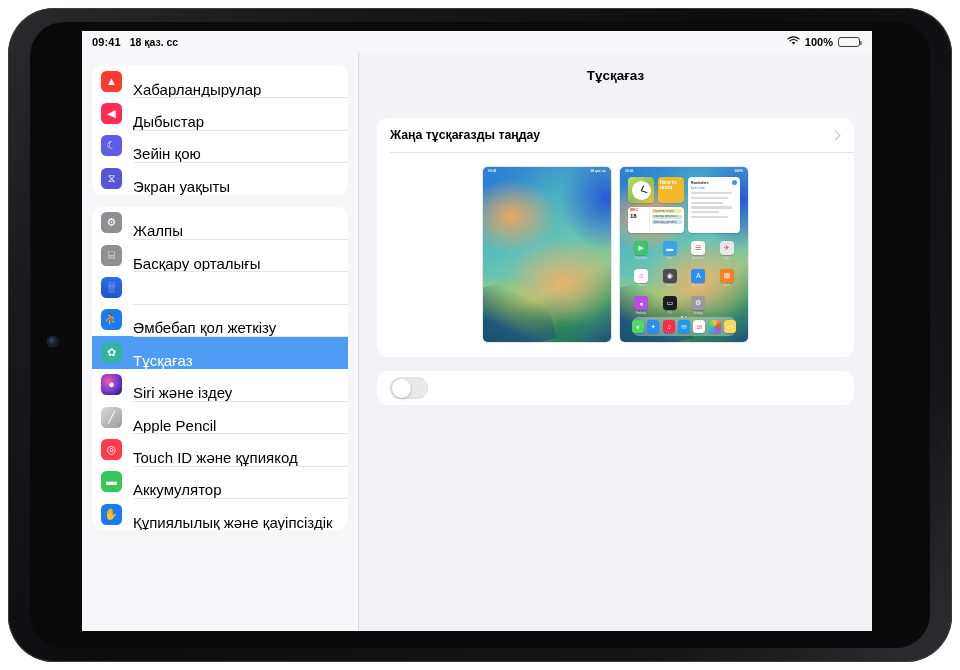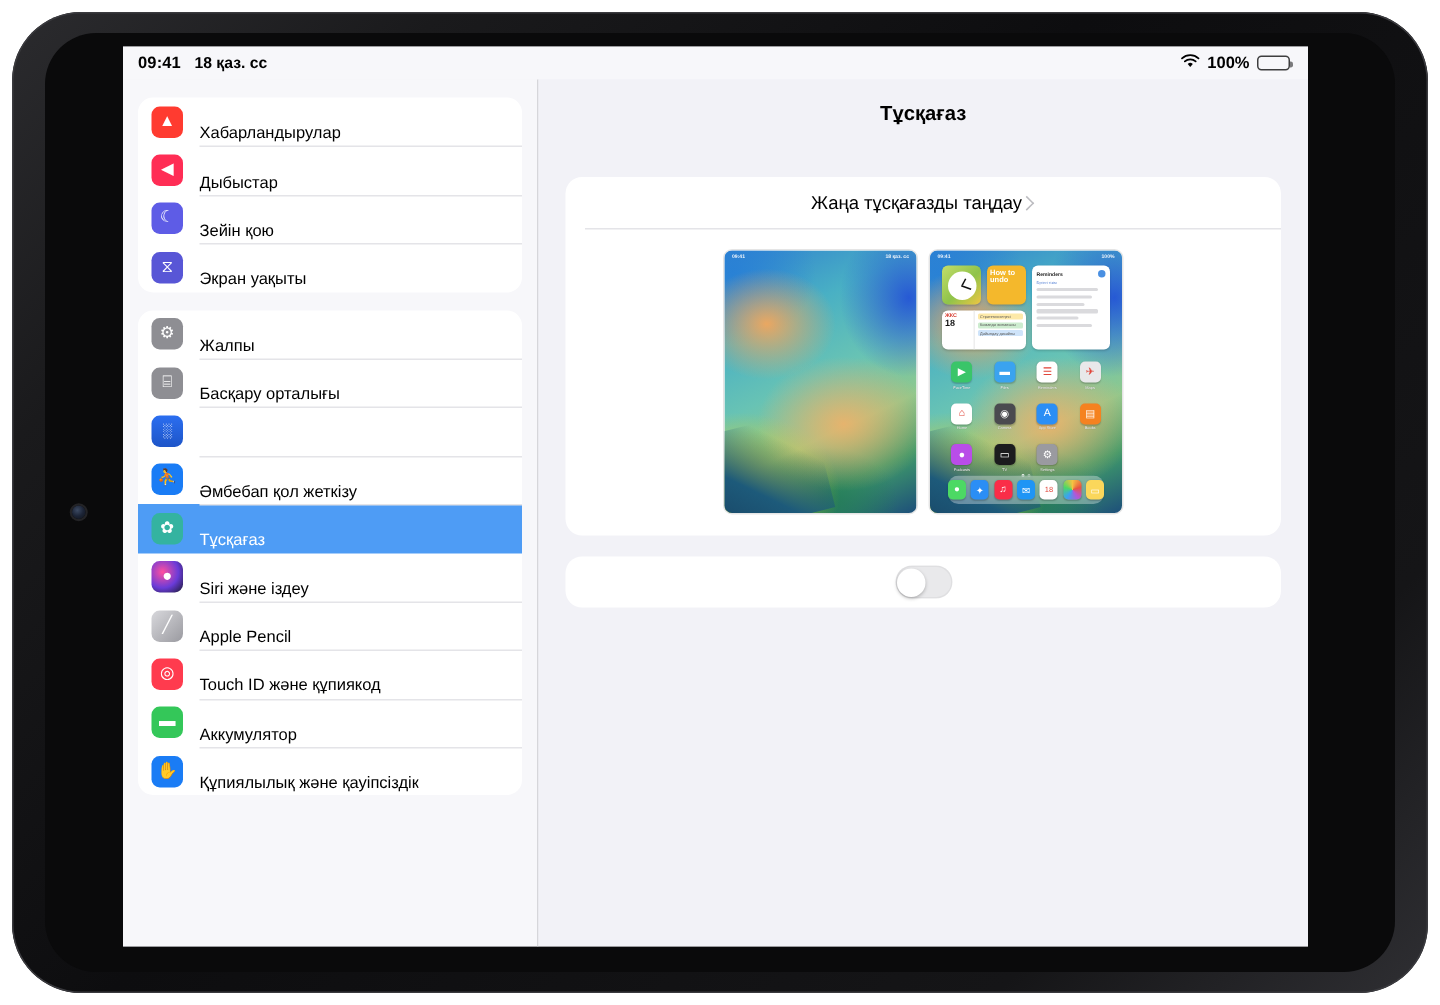--- a/index.html
+++ b/index.html
@@ -162,21 +162,21 @@
     display: flex;
     align-items: center;
     justify-content: center;
     color: #fff;
     font-size: 11px;
     line-height: 1;
     overflow: hidden;
     position: relative;
   }
   .sb-label {
-    font-size: 11px;
+    font-size: 15px;
     color: #000;
     white-space: nowrap;
     overflow: hidden;
     text-overflow: ellipsis;
     margin-top: 16px;
   }
 
   
   #detail {
     flex: 1;
@@ -199,24 +199,25 @@
   #detail-body { padding: 20px 18px 0 18px; }
 
   .card {
     background: #fff;
     border-radius: 11px;
     overflow: hidden;
   }
   .card-row {
     display: flex;
     align-items: center;
-    justify-content: center;
+    justify-content: space-between;
     height: 34px;
     padding: 0 13px;
     position: relative;
+    font-weight: bold;
   }
   .card-row-label { font-size: 12.3px; color: #000; }
   .chevron {
     width: 7px; height: 7px;
     border-top: 1.6px solid #bcbcc0;
     border-right: 1.6px solid #bcbcc0;
     transform: rotate(45deg);
     margin-right: 2px;
   }
   .divider {

